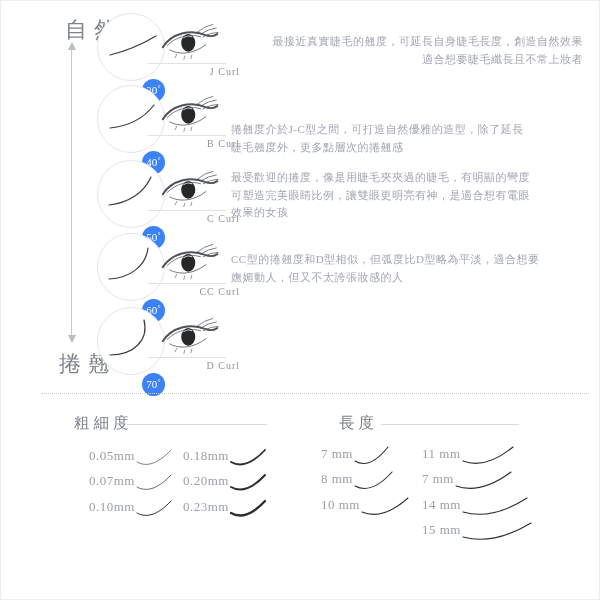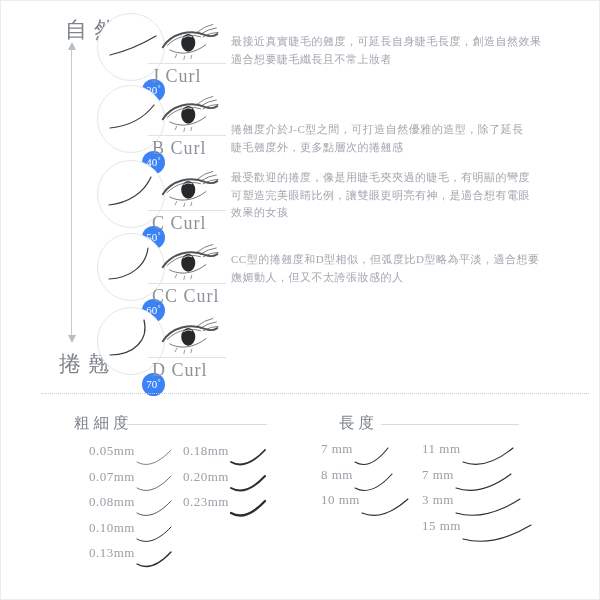--- a/index.html
+++ b/index.html
@@ -26,38 +26,38 @@
   }
   .degree-badge{
     position:absolute;left:141px;top:38px;width:23px;height:23px;border-radius:50%;
     background:#3b82f6;color:#ffffff;font-size:11px;
     display:flex;align-items:center;justify-content:center;line-height:1;margin-top:28px;
   }
   .degree-badge sup{font-size:7px;margin-left:.5px;transform:translateY(-2px);}
   .eye-slot{position:absolute;left:160px;top:10px;width:58px;height:38px;}
   .eye-underline{position:absolute;left:147px;top:50px;width:78px;height:1px;background:#e0e2e4;}
   .curl-name{
-    position:absolute;left:151px;top:53px;width:88px;text-align:left;
-    color:#8d929a;font-size:18px;letter-spacing:1px;white-space:nowrap;
+    position:absolute;left:151px;top:53px;width:88px;text-align:right;
+    color:#8d929a;font-size:10px;letter-spacing:1px;white-space:nowrap;
   }
   .curl-desc{
     position:absolute;left:230px;width:352px;
     color:#a2a6ae;font-size:11px;line-height:17.5px;letter-spacing:.5px;
     white-space:pre-line;
   }
   .curl-curve{position:absolute;left:0;top:0;}
   
   #section-divider{position:absolute;left:40px;top:392px;width:548px;border-top:1px dotted #c9cbcd;}
   
   .section-title{
     position:absolute;color:#7b818a;font-size:15.5px;letter-spacing:4px;white-space:nowrap;
   }
   .section-rule{position:absolute;height:1px;background:#d9dbdd;}
   .spec-col{position:absolute;}
-  .spec-item{display:flex;align-items:flex-start;height:25.5px;}
+  .spec-item{display:flex;align-items:center;height:25.5px;}
   .spec-value{color:#9ba0a8;font-size:13px;letter-spacing:.5px;white-space:nowrap;}
   .spec-item svg{display:block;margin-top:4px;}
 </style>
 </head>
 <body>
 
 <div id="frame">
 
   <div class="axis-label" style="left:64px;top:14px;">自然</div>
   <div class="arrowhead" id="arrow-up"></div>
@@ -83,21 +83,21 @@
             <path d="M2 27 C12 11 34 6 50 13 Q58 16 64 12" stroke="#4f5357" stroke-width="2.2"></path>
             <path d="M7 25 C17 15 31 11 45 15" stroke-width="1"></path>
             <path d="M10 30 C21 36 37 35 51 24" stroke-width="1.1"></path>
             <path d="M18 35 l-2 4 M27 37 l-1 4 M35 36 l-1 4" stroke-width=".8"></path>
           </g>
           <ellipse cx="31" cy="22" rx="8" ry="10" fill="#26282a"></ellipse>
           <path d="M26 16 q4 -3 9 -1" fill="none" stroke="#ffffff" stroke-width="1.2" stroke-linecap="round" opacity=".8"></path>
         </svg></div>
     <div class="eye-underline"></div>
     <div class="curl-name">J Curl</div>
-    <div class="curl-desc" style="top:20px;">最接近真實睫毛的翹度，可延長自身睫毛長度，創造自然效果
+    <div class="curl-desc" style="top:20px;text-align:right;">最接近真實睫毛的翹度，可延長自身睫毛長度，創造自然效果
 適合想要睫毛纖長且不常上妝者</div>
   </div>
 
   <div class="curl-row" style="top:84px;">
     <div class="sample-circle">
       <svg class="curl-curve" width="68" height="68" viewBox="0 0 68 68">
         <path d="M12 42 C32 40 46 32 56 19" fill="none" stroke="#3c3c3c" stroke-width="1.2" stroke-linecap="round"></path>
       </svg>
     </div>
     <div class="degree-badge">
@@ -220,35 +220,23 @@
           <path d="M2 15 C 10.64 20, 22.04 18, 36 3" fill="none" stroke="#2d2d2d" stroke-width="0.6" stroke-linecap="round"></path>
         </svg>
       </div>
       <div class="spec-item">
         <span class="spec-value">0.07mm</span>
         <svg width="38" height="22" viewBox="0 0 38 22">
           <path d="M2 15 C 10.64 20, 22.04 18, 36 3" fill="none" stroke="#2d2d2d" stroke-width="0.7000000000000001" stroke-linecap="round"></path>
         </svg>
       </div>
       <div class="spec-item">
-        <span class="spec-value">0.08mm</span>
-        <svg width="38" height="22" viewBox="0 0 38 22">
-          <path d="M2 15 C 10.64 20, 22.04 18, 36 3" fill="none" stroke="#2d2d2d" stroke-width="0.8" stroke-linecap="round"></path>
-        </svg>
-      </div>
-      <div class="spec-item">
         <span class="spec-value">0.10mm</span>
         <svg width="38" height="22" viewBox="0 0 38 22">
           <path d="M2 15 C 10.64 20, 22.04 18, 36 3" fill="none" stroke="#2d2d2d" stroke-width="1" stroke-linecap="round"></path>
-        </svg>
-      </div>
-      <div class="spec-item">
-        <span class="spec-value">0.13mm</span>
-        <svg width="38" height="22" viewBox="0 0 38 22">
-          <path d="M2 15 C 10.64 20, 22.04 18, 36 3" fill="none" stroke="#2d2d2d" stroke-width="1.3" stroke-linecap="round"></path>
         </svg>
       </div>
     </div>
   <div class="spec-col" id="thickness-col-2" style="left:182px;top:442px;">
       <div class="spec-item">
         <span class="spec-value">0.18mm</span>
         <svg width="38" height="22" viewBox="0 0 38 22">
           <path d="M2 15 C 10.64 20, 22.04 18, 36 3" fill="none" stroke="#2d2d2d" stroke-width="1.7999999999999998" stroke-linecap="round"></path>
         </svg>
       </div>
@@ -295,21 +283,21 @@
           <path d="M2 17 C 15.120000000000001 22, 31.319999999999997 20, 52 3" fill="none" stroke="#2d2d2d" stroke-width="1.1" stroke-linecap="round"></path>
         </svg>
       </div>
       <div class="spec-item">
         <span class="spec-value">7 mm</span>
         <svg width="59" height="24" viewBox="0 0 59 24">
           <path d="M2 17 C 16.520000000000003 22, 34.22 20, 57 3" fill="none" stroke="#2d2d2d" stroke-width="1.1" stroke-linecap="round"></path>
         </svg>
       </div>
       <div class="spec-item">
-        <span class="spec-value">3 mm</span>
+        <span class="spec-value">14 mm</span>
         <svg width="68" height="24" viewBox="0 0 68 24">
           <path d="M2 17 C 19.040000000000003 22, 39.44 20, 66 3" fill="none" stroke="#2d2d2d" stroke-width="1.1" stroke-linecap="round"></path>
         </svg>
       </div>
       <div class="spec-item">
         <span class="spec-value">15 mm</span>
         <svg width="72" height="24" viewBox="0 0 72 24">
           <path d="M2 17 C 20.160000000000004 22, 41.76 20, 70 3" fill="none" stroke="#2d2d2d" stroke-width="1.1" stroke-linecap="round"></path>
         </svg>
       </div>

